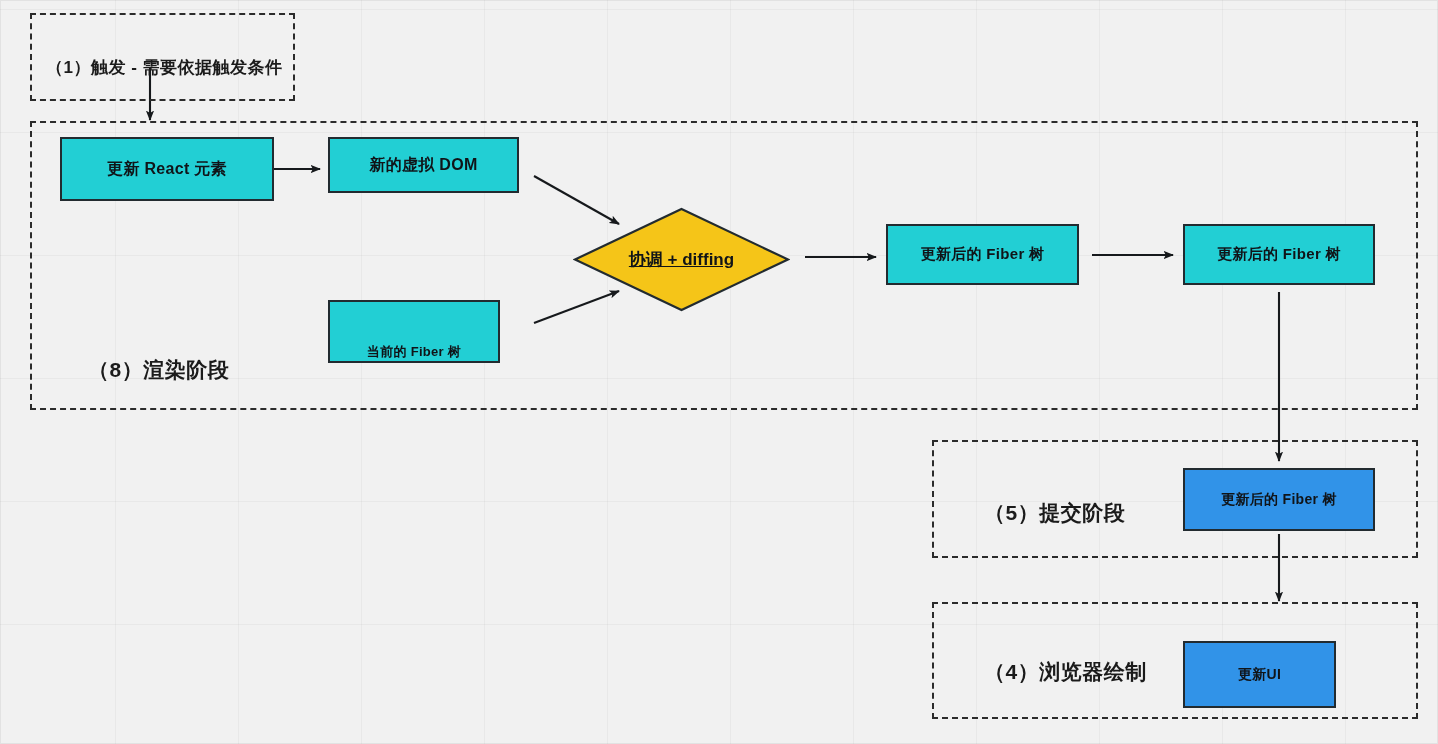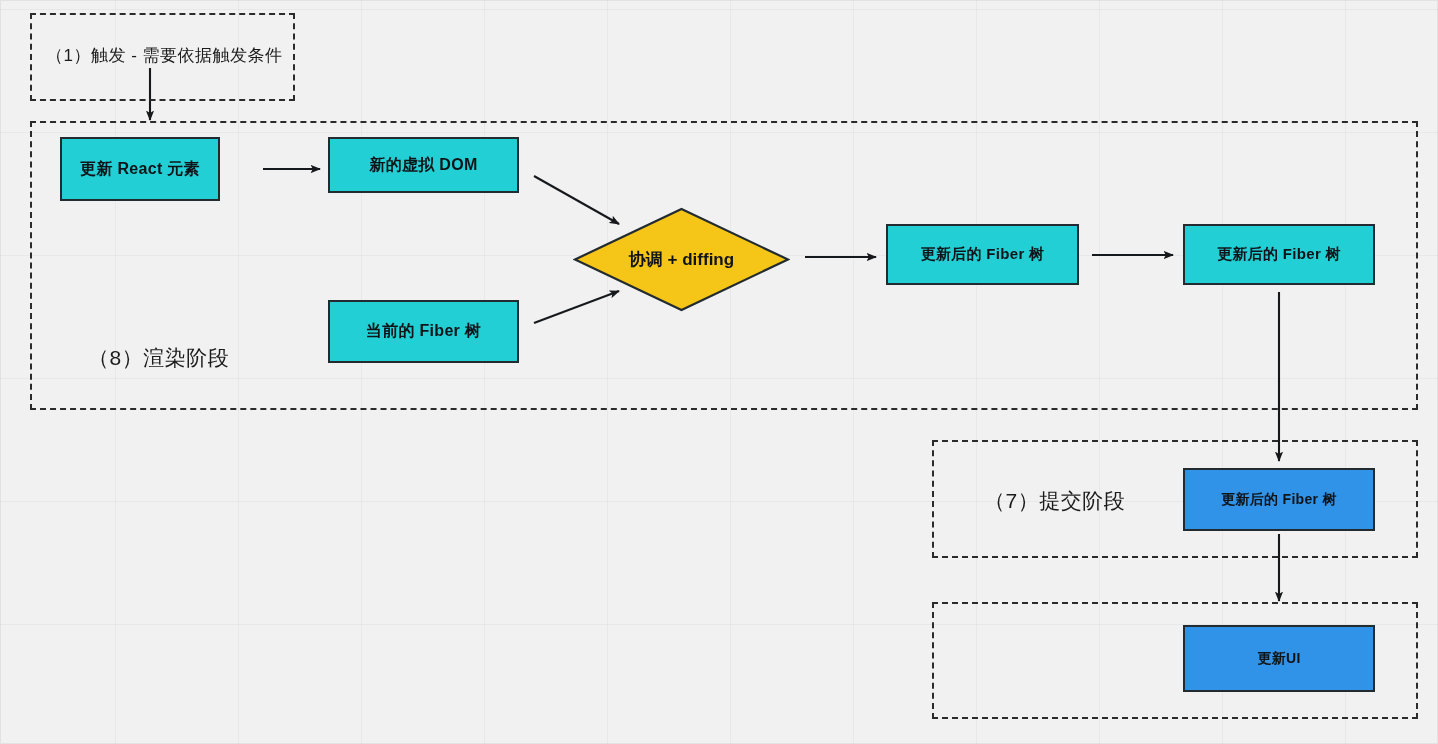--- a/index.html
+++ b/index.html
@@ -30,24 +30,25 @@
 
   
   .phase-group {
     position: absolute;
     border: 2px dashed #2b2b2b;
     box-sizing: border-box;
     background: transparent;
   }
   .phase-label {
     position: absolute;
-    font-weight: 400;
+    font-weight: 700;
     color: #1b1b1b;
     white-space: nowrap;
     letter-spacing: 0.5px;
+    margin-top: 12px;
   }
 
   
   .node {
     position: absolute;
     box-sizing: border-box;
     border: 2px solid #222b30;
     display: flex;
     align-items: center;
     justify-content: center;
@@ -67,20 +68,21 @@
   .diamond-label {
     position: absolute;
     inset: 0;
     display: flex;
     align-items: center;
     justify-content: center;
     font-weight: 700;
     color: #101418;
     white-space: nowrap;
     pointer-events: none;
+    text-decoration: underline;
   }
 
   
   #arrows {
     position: absolute;
     left: 0;
     top: 0;
     width: 1438px;
     height: 744px;
     pointer-events: none;
@@ -121,33 +123,34 @@
     </g>
   </svg>
 
   <div class="phase-group" style="left:30px; top:13px; width:265px; height:88px;"></div>
   <div class="phase-label" style="left:46px; top:44px; font-size:17px;">（1）触发 - 需要依据触发条件</div>
 
   <div class="phase-group" style="left:30px; top:121px; width:1388px; height:289px;"></div>
   <div class="phase-label" style="left:88px; top:344px; font-size:21px;">（8）渲染阶段</div>
 
   <div class="phase-group" style="left:932px; top:440px; width:486px; height:118px;"></div>
-  <div class="phase-label" style="left:984px; top:487px; font-size:21px;">（7）提交阶段</div>
+  <div class="phase-label" style="left:984px; top:487px; font-size:21px;">（5）提交阶段</div>
 
   <div class="phase-group" style="left:932px; top:602px; width:486px; height:117px;"></div>
+  <div class="phase-label" style="left:984px; top:646px; font-size:21px;">（4）浏览器绘制</div>
 
-  <div class="node cyan" style="left:60px; top:137px; width:160px; height:64px; font-size:16px;">
+  <div class="node cyan" style="left:60px; top:137px; width:214px; height:64px; font-size:16px;">
     <span>更新 React 元素</span>
   </div>
 
   <div class="node cyan" style="left:328px; top:137px; width:191px; height:56px; font-size:16px;">
     <span>新的虚拟 DOM</span>
   </div>
 
-  <div class="node cyan" style="left:328px; top:300px; width:191px; height:63px; font-size:16px;">
+  <div class="node cyan" style="left:328px; top:300px; width:172px; height:63px; font-size:13px;align-items:flex-end;">
     <span>当前的 Fiber 树</span>
   </div>
 
   <div class="diamond-wrap" style="left:573px; top:207px; width:217px; height:105px;">
     <svg width="217" height="105" viewBox="0 0 217 105" xmlns="http://www.w3.org/2000/svg">
       <polygon points="108.5,2 215,52.5 108.5,103 2,52.5" fill="#f5c518" stroke="#222b30" stroke-width="2.2"></polygon>
     </svg>
     <div class="diamond-label" style="font-size:17px;">协调 + diffing</div>
   </div>
 
@@ -156,18 +159,18 @@
   </div>
 
   <div class="node cyan" style="left:1183px; top:224px; width:192px; height:61px; font-size:15px;">
     <span>更新后的 Fiber 树</span>
   </div>
 
   <div class="node blue" style="left:1183px; top:468px; width:192px; height:63px; font-size:14px;">
     <span>更新后的 Fiber 树</span>
   </div>
 
-  <div class="node blue" style="left:1183px; top:625px; width:192px; height:67px; font-size:14px;">
+  <div class="node blue" style="left:1183px; top:641px; width:153px; height:67px; font-size:14px;">
     <span>更新UI</span>
   </div>
 
 
 </div>
 
 </body></html>

